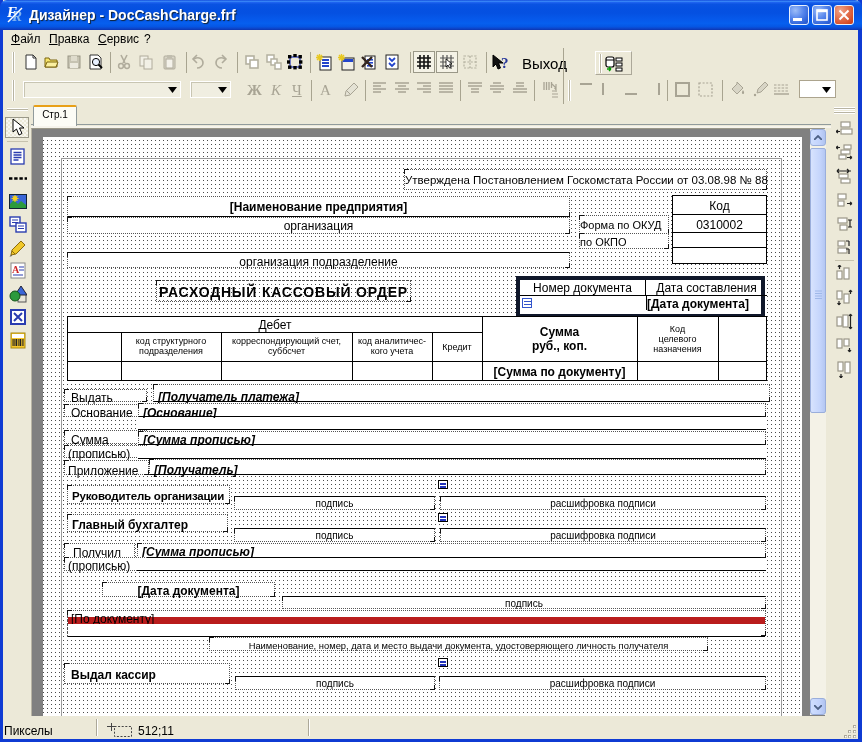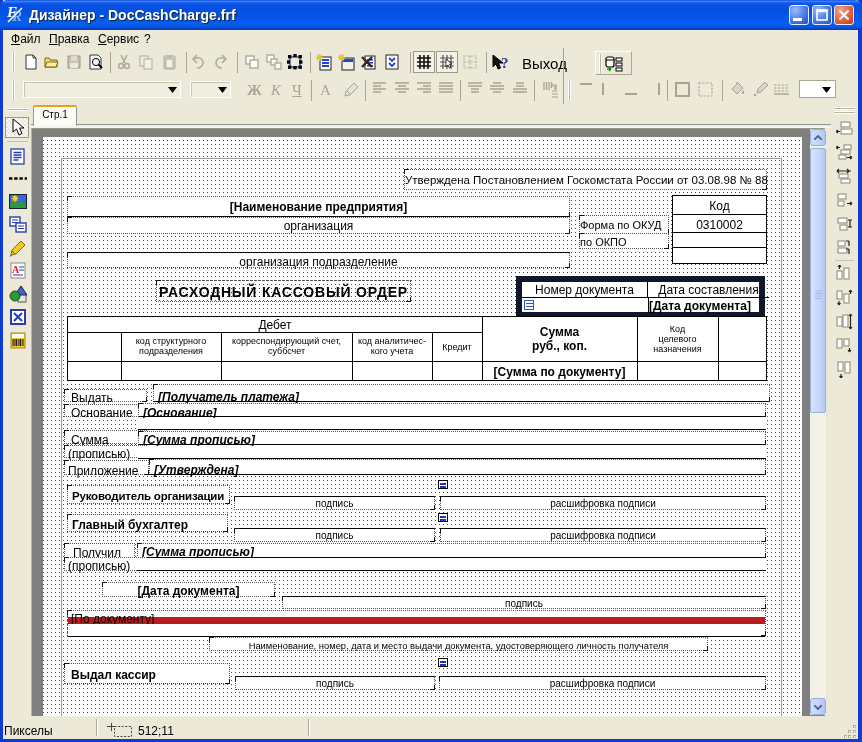--- a/index.html
+++ b/index.html
@@ -483,21 +483,21 @@
   <div class="obj wh rt" style="left:579px;top:233px;width:90px;height:16px;padding:2px 2px 0 0;font-size:11px;white-space:nowrap">по ОКПО</div>
 
   <div class="wh t11 ctr" style="left:672px;top:195px;width:95px;height:69px;border:1px solid #000">
     <div style="left:0;top:0;width:93px;height:19px;border-bottom:1px solid #000;padding-top:3px">Код</div>
     <div style="left:0;top:19px;width:93px;height:18px;border-bottom:1px solid #000;padding-top:3px">0310002</div>
     <div style="left:0;top:37px;width:93px;height:15px;border-bottom:1px solid #000"></div>
   </div>
 
   <div class="obj ctr bold" style="left:156px;top:280px;width:255px;height:22px;font-size:14px;padding-top:3px;white-space:nowrap;letter-spacing:0.8px">РАСХОДНЫЙ КАССОВЫЙ ОРДЕР</div>
 
-  <div class="wh t11 ctr" style="left:516px;top:276px;width:249px;height:42px;border:6px solid #0f172a">
+  <div class="wh t11 ctr" style="left:516px;top:276px;width:249px;height:42px;border:4px solid #0f172a">
     <div style="left:0;top:0;width:126px;height:16px;border-right:1px solid #000;border-bottom:1px solid #000;padding-top:1px">Номер документа</div>
     <div style="left:126px;top:0;width:121px;height:16px;border-bottom:1px solid #000;padding-top:1px">Дата составления</div>
     <div class="bold rt" style="left:126px;top:16px;width:121px;height:14px;border-left:1px solid #000;padding:1px 2px 0 0">[Дата документа]</div>
     <div style="left:2px;top:18px;width:10px;height:10px;border:1px solid #3355cc;background:#fff">
         <div style="left:1px;top:2px;width:7px;height:1px;background:#3355cc"></div>
         <div style="left:1px;top:5px;width:7px;height:1px;background:#3355cc"></div>
       </div>
   </div>
 
   <div class="wh" style="left:67px;top:316px;width:700px;height:65px;border:1px solid #000">
@@ -526,21 +526,21 @@
   <div class="obj wh t11" style="left:64px;top:389px;width:83px;height:13px;padding:1px 0 0 6px">Выдать</div>
   <div class="obj wh bi t11 sb" style="left:153px;top:384px;width:617px;height:18px;padding:5px 0 0 4px">[Получатель платежа]</div>
   <div class="obj wh t11" style="left:64px;top:404px;width:83px;height:13px;padding:1px 0 0 6px">Основание</div>
   <div class="obj wh bi t11 sb" style="left:138px;top:403px;width:628px;height:14px;padding:2px 0 0 4px">[Основание]</div>
   <div class="wh sb" style="left:138px;top:418px;width:628px;height:12px;border-bottom:1px solid #000"></div>
   <div class="obj wh t11" style="left:64px;top:430px;width:83px;height:14px;padding:2px 0 0 6px">Сумма</div>
   <div class="obj wh bi t11 sb" style="left:138px;top:431px;width:628px;height:14px;padding:1px 0 0 4px">[Сумма прописью]</div>
   <div class="obj wh t11" style="left:64px;top:445px;width:83px;height:13px;padding:1px 0 0 3px">(прописью)</div>
   <div class="wh sb" style="left:138px;top:446px;width:628px;height:13px;border-bottom:1px solid #000"></div>
   <div class="obj wh t11" style="left:64px;top:460px;width:85px;height:15px;padding:3px 0 0 3px">Приложение</div>
-  <div class="obj wh bi t11 sb" style="left:149px;top:459px;width:617px;height:16px;padding:3px 0 0 4px">[Утверждена]</div>
+  <div class="obj wh bi t11 sb" style="left:149px;top:459px;width:617px;height:16px;padding:3px 0 0 4px">[Получатель]</div>
 
   <div class="obj wh bold" style="left:67px;top:485px;width:163px;height:19px;padding:4px 0 0 4px;font-size:11.5px;letter-spacing:-0.2px;white-space:nowrap">Руководитель организации</div>
   <div class="mk" style="left:438px;top:480px"></div>
   <div class="obj st wh t10 ctr" style="left:234px;top:496px;width:201px;height:14px;padding-top:1px">подпись</div>
   <div class="obj st wh t10 ctr" style="left:440px;top:496px;width:326px;height:14px;padding-top:1px">расшифровка подписи</div>
   <div class="obj wh t11 bold" style="left:67px;top:514px;width:161px;height:18px;padding:3px 0 0 4px">Главный бухгалтер</div>
   <div class="mk" style="left:438px;top:513px"></div>
   <div class="obj st wh t10 ctr" style="left:234px;top:528px;width:201px;height:14px;padding-top:1px">подпись</div>
   <div class="obj st wh t10 ctr" style="left:440px;top:528px;width:326px;height:14px;padding-top:1px">расшифровка подписи</div>
 

